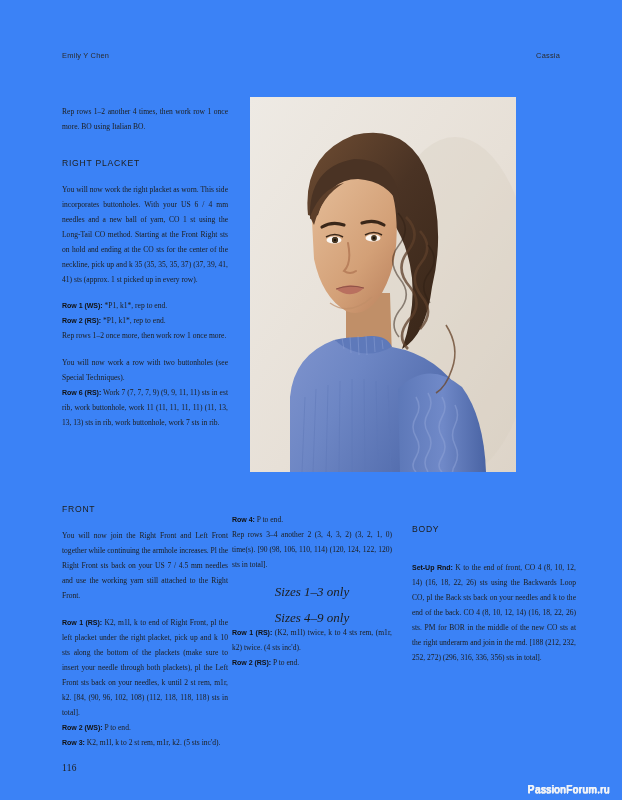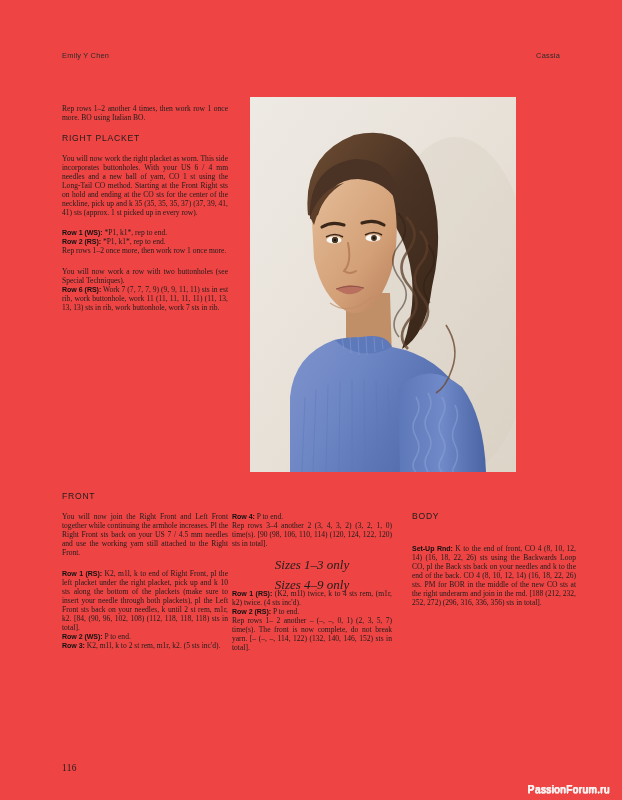--- a/index.html
+++ b/index.html
@@ -5,21 +5,21 @@
 <style>
   html, body {
     margin: 0;
     padding: 0;
     background: #ffffff;
   }
   .page {
     position: relative;
     width: 622px;
     height: 800px;
-    background: #ef4444;
+    background: #3b82f6;
     overflow: hidden;
     font-family: "Liberation Serif", serif;
     color: #1c1c1c;
     -webkit-font-smoothing: antialiased;
   }
 
   
   .runhead {
     position: absolute;
     left: 62px;
@@ -44,40 +44,40 @@
     height: 375px;
     overflow: hidden;
     background: #e8e2da;
   }
   .photo svg { display: block; width: 100%; height: 100%; }
 
   
   .col {
     position: absolute;
     font-size: 7.55px;
-    line-height: 9px;
+    line-height: 15px;
     text-align: justify;
     color: #1d1d1b;
   }
   .col1a { left: 62px; top: 104px; width: 166px; }
   .col1b { left: 62px; top: 492px; width: 166px; }
   .col2  { left: 232px; top: 512px; width: 160px; }
   .col3  { left: 412px; top: 512px; width: 164px; }
 
   .col p { margin: 0; }
   .col p + p { margin-top: 0px; }
   .gap { height: 11.5px; }
 
   h2.sec {
     font-family: "Liberation Sans", sans-serif;
     font-weight: 400;
     font-size: 8.6px;
     letter-spacing: 0.75px;
     color: #1d1d1b;
-    margin: 0 0 11px 0;
+    margin: 10px 0 11px 0;
     text-align: left;
   }
   .rowlabel {
     font-family: "Liberation Sans", sans-serif;
     font-weight: bold;
     font-size: 7.05px;
     letter-spacing: -0.05px;
     color: #111;
   }
   .sizehead {
@@ -261,21 +261,20 @@
 
   <div class="col col2">
     <p><span class="rowlabel">Row 4:</span><span> P to end.</span></p>
     <p>Rep rows 3–4 another 2 (3, 4, 3, 2) (3, 2, 1, 0) time(s). [90 (98, 106, 110, 114) (120, 124, 122, 120) sts in total].</p>
     <div class="gap"></div>
     <p class="sizehead">Sizes 1–3 only</p>
     <div class="gap"></div>
     <p class="sizehead">Sizes 4–9 only</p>
     <p><span class="rowlabel">Row 1 (RS):</span><span> (K2, m1l) twice, k to 4 sts rem, (m1r, k2) twice. (4 sts inc'd).</span></p>
     <p><span class="rowlabel">Row 2 (RS):</span><span> P to end.</span></p>
-    <p>Rep rows 1– 2 another – (–, –, 0, 1) (2, 3, 5, 7) time(s). The front is now complete, do not break yarn. [– (–, –, 114, 122) (132, 140, 146, 152) sts in total].</p>
   </div>
 
   <div class="col col3">
     <h2 class="sec">BODY</h2>
     <div class="gap"></div>
     <p><span class="rowlabel">Set-Up Rnd:</span><span> K to the end of front, CO 4 (8, 10, 12, 14) (16, 18, 22, 26) sts using the Backwards Loop CO, pl the Back sts back on your needles and k to the end of the back. CO 4 (8, 10, 12, 14) (16, 18, 22, 26) sts. PM for BOR in the middle of the new CO sts at the right underarm and join in the rnd. [188 (212, 232, 252, 272) (296, 316, 336, 356) sts in total].</span></p>
     <div class="gap"></div>
   </div>
 
   <div class="folio">116</div>

